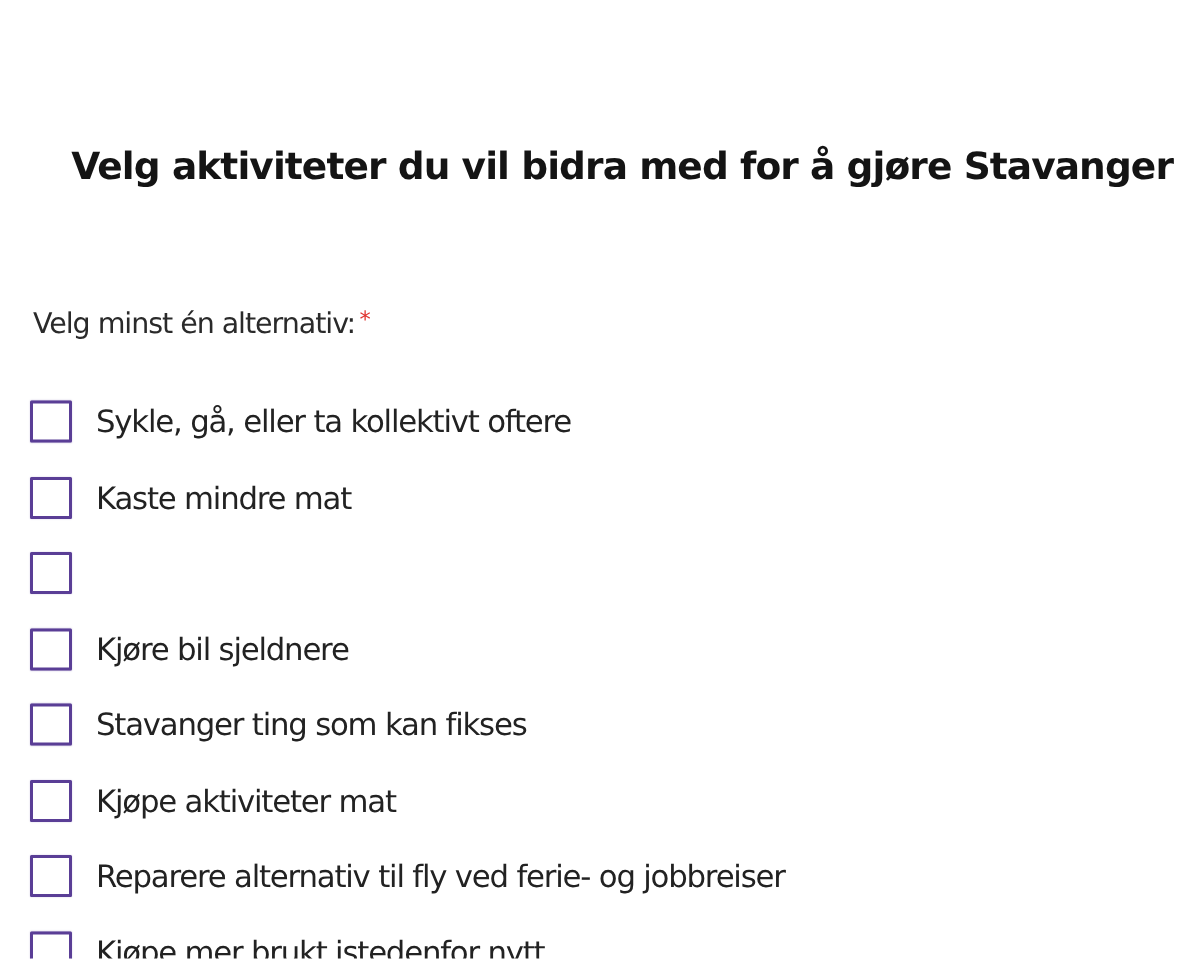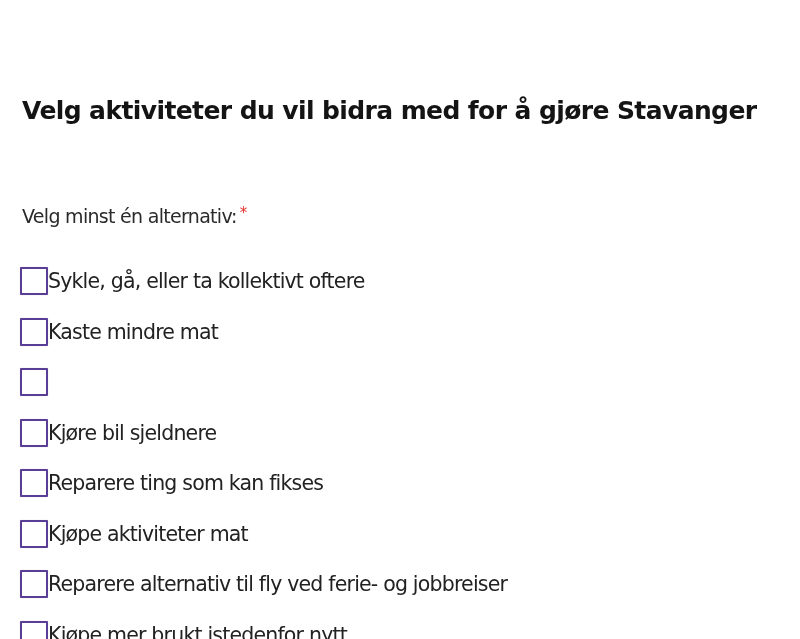--- a/index.html
+++ b/index.html
@@ -22,20 +22,21 @@
       width: 760px;
     }
     .heading {
       font-family: "DejaVu Sans", sans-serif;
       font-weight: bold;
       font-size: 25px;
       line-height: 38px;
       letter-spacing: -0.6px;
       margin: 0;
       color: #141414;
+      text-align: right;
     }
     .field-label {
       position: absolute;
       left: 0;
       top: 113px;
       font-family: "DejaVu Sans", sans-serif;
       font-size: 19px;
       letter-spacing: -0.7px;
       color: #2a2a2a;
       white-space: nowrap;
@@ -67,20 +68,21 @@
       height: 28px;
       border: 2.5px solid #5a3e96;
       border-radius: 1px;
       box-sizing: border-box;
       margin-top: -8px;
       flex: 0 0 auto;
       background: #fff;
       box-shadow: 0 0 1px rgba(90,62,150,0.35);
     }
     .option-label {
+      margin-left: 16px;
       margin-top: -8px;
       font-family: "DejaVu Sans", sans-serif;
       font-size: 20.5px;
       letter-spacing: -0.8px;
       color: #222222;
       white-space: nowrap;
     }
   </style>
 </head>
 <body>
@@ -105,21 +107,21 @@
     </li>
     <li class="option">
       <span class="checkbox"></span>
     </li>
     <li class="option">
       <span class="checkbox"></span>
       <span class="option-label">Kjøre bil sjeldnere</span>
     </li>
     <li class="option">
       <span class="checkbox"></span>
-      <span class="option-label">Reparere ting som kan fikses</span>
+      <span class="option-label">Stavanger ting som kan fikses</span>
     </li>
     <li class="option">
       <span class="checkbox"></span>
       <span class="option-label">Kjøpe aktiviteter mat</span>
     </li>
     <li class="option">
       <span class="checkbox"></span>
       <span class="option-label">Reparere alternativ til fly ved ferie- og jobbreiser</span>
     </li>
     <li class="option">

